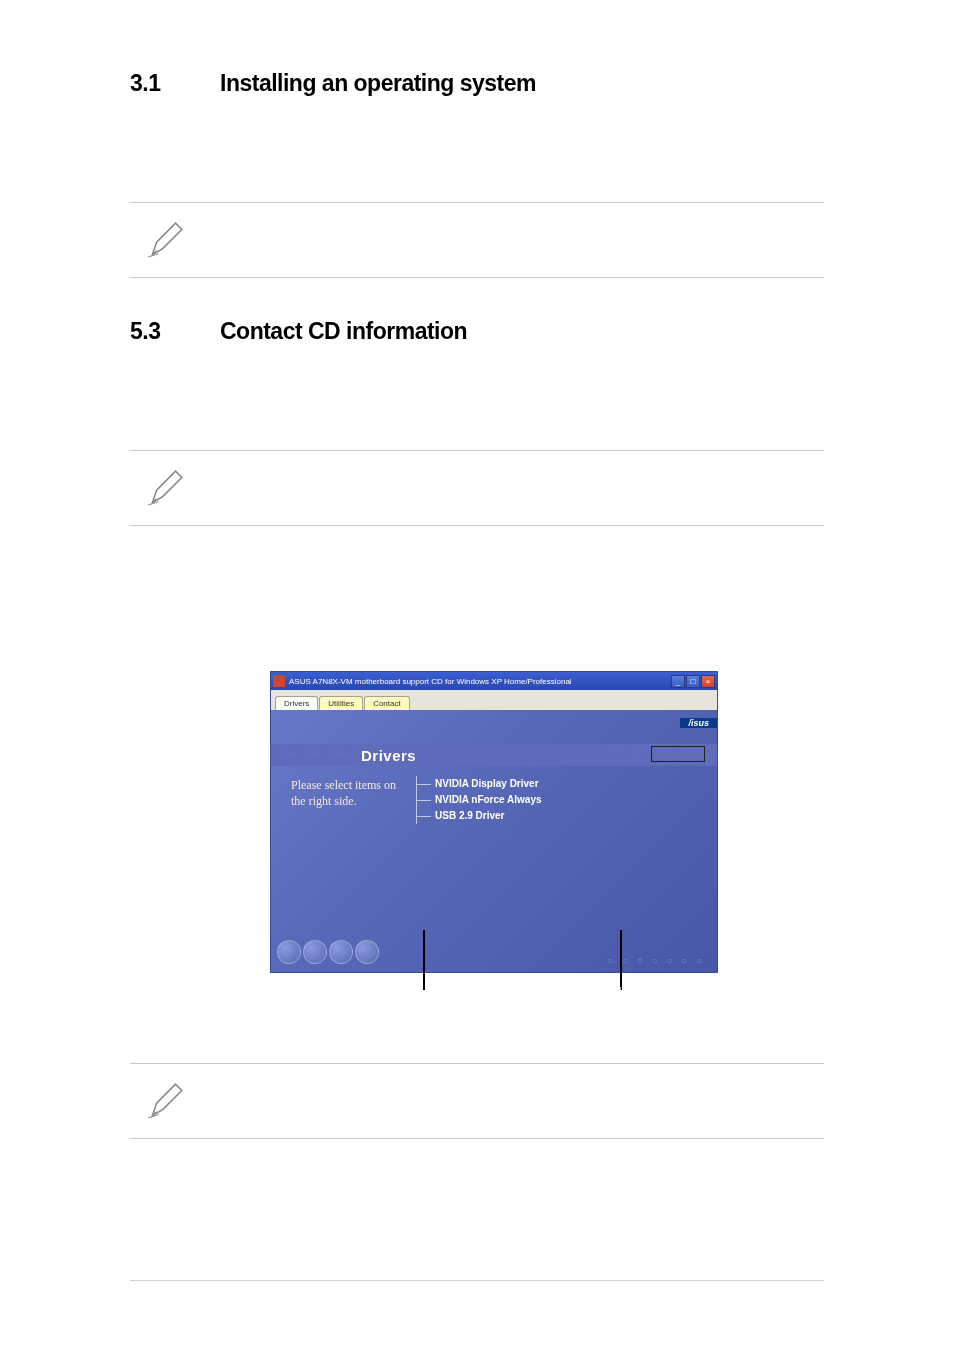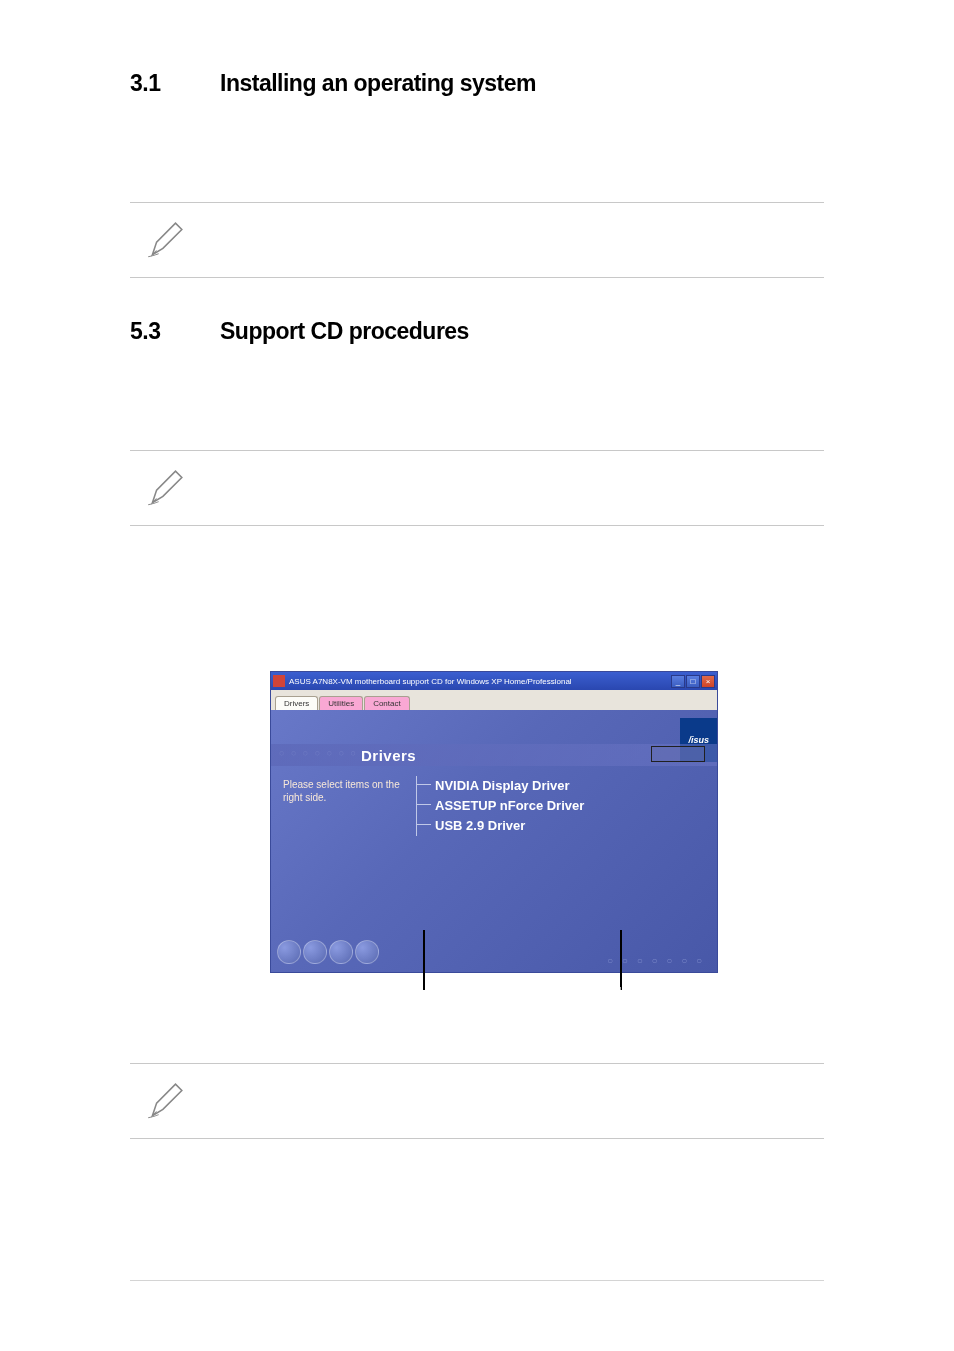--- a/index.html
+++ b/index.html
@@ -119,21 +119,21 @@
     }
     .tab-bar {
       background: #e8e4dc;
       height: 20px;
       display: flex;
       align-items: flex-end;
       padding: 2px 4px 0 4px;
       gap: 1px;
     }
     .tab {
-      background: #f9a8d4;
+      background: #fef9c3;
       border: 1px solid #a8a090;
       border-bottom: none;
       padding: 2px 8px;
       font-size: 8px;
       color: #333;
       border-radius: 3px 3px 0 0;
     }
     .tab.active {
       background: #fcfcf8;
     }
@@ -142,21 +142,21 @@
       height: 262px;
       position: relative;
       overflow: hidden;
     }
     .brand-strip {
       position: absolute;
       top: 8px;
       right: 0;
       background: #0a3a8a;
       color: #fff;
-      padding: 17px 8px;
+      padding: 0 8px;
       font-size: 9px;
       font-style: italic;
       font-weight: bold;
       font-family: Arial, sans-serif;
     }
     .drivers-header {
       position: absolute;
       top: 34px;
       left: 0;
       right: 0;
@@ -186,35 +186,36 @@
       top: 36px;
       right: 12px;
       width: 54px;
       height: 16px;
       border: 1.5px solid #202020;
       background: rgba(100, 110, 170, 0.4);
     }
     .side-instruction {
       position: absolute;
       top: 68px;
-      left: 12px;
+      left: 20px;
       color: #f8e8d8;
-      font-size: 10px;
+      font-size: 12px;
       width: 120px;
       line-height: 1.3;
+      font-family: Liberation Serif, serif;
     }
     .driver-list {
       position: absolute;
       top: 66px;
       left: 145px;
       border-left: 1px solid #c0c8e8;
     }
     .driver-item {
       color: #ffffff;
-      font-size: 13px;
+      font-size: 10px;
       font-weight: bold;
       padding: 2px 0 3px 18px;
       position: relative;
     }
     .driver-item::before {
       content: "";
       position: absolute;
       left: 0;
       top: 8px;
       width: 14px;
@@ -298,21 +299,21 @@
     <svg viewBox="0 0 40 40">
       <path d="M 8 34 L 12 22 L 30 4 L 36 10 L 18 28 L 8 34 Z" fill="none" stroke="#888" stroke-width="1.5"></path>
       <path d="M 8 34 L 12 30" stroke="#888" stroke-width="1"></path>
       <path d="M 4 36 Q 10 35 14 33" fill="none" stroke="#888" stroke-width="1"></path>
     </svg>
   </div>
   <div class="note-text">Because motherboard settings and hardware options vary, use the setup procedures presented in this chapter for general reference only. Refer to your OS documentation for more information.</div>
 </div>
 
 <h2 class="section-heading">
-  <span class="num">5.3</span><span>Support CD procedures</span>
+  <span class="num">5.3</span><span>Contact CD information</span>
 </h2>
 
 <p class="body-text">The support CD that came with the motherboard contains useful software and several utility drivers that enhance the motherboard features.</p>
 
 <div class="note-box">
   <div class="note-icon">
     <svg viewBox="0 0 40 40">
       <path d="M 8 34 L 12 22 L 30 4 L 36 10 L 18 28 L 8 34 Z" fill="none" stroke="#888" stroke-width="1.5"></path>
       <path d="M 8 34 L 12 30" stroke="#888" stroke-width="1"></path>
       <path d="M 4 36 Q 10 35 14 33" fill="none" stroke="#888" stroke-width="1"></path>
@@ -343,21 +344,21 @@
     <div class="content-area">
       <div class="brand-strip">/isus</div>
       <div class="drivers-dots">○ ○ ○ ○ ○ ○ ○</div>
       <div class="drivers-header">
         <span class="drivers-text">Drivers</span>
       </div>
       <div class="highlight-box"></div>
       <div class="side-instruction">Please select items on the right side.</div>
       <div class="driver-list">
         <div class="driver-item">NVIDIA Display Driver</div>
-        <div class="driver-item">ASSETUP nForce Driver</div>
+        <div class="driver-item">NVIDIA nForce Always</div>
         <div class="driver-item">USB 2.9 Driver</div>
       </div>
       <div class="bottom-icons">
         <div class="bottom-icon"></div>
         <div class="bottom-icon"></div>
         <div class="bottom-icon"></div>
         <div class="bottom-icon"></div>
       </div>
       <div class="bottom-dots">○ ○ ○ ○ ○ ○ ○</div>
     </div>

